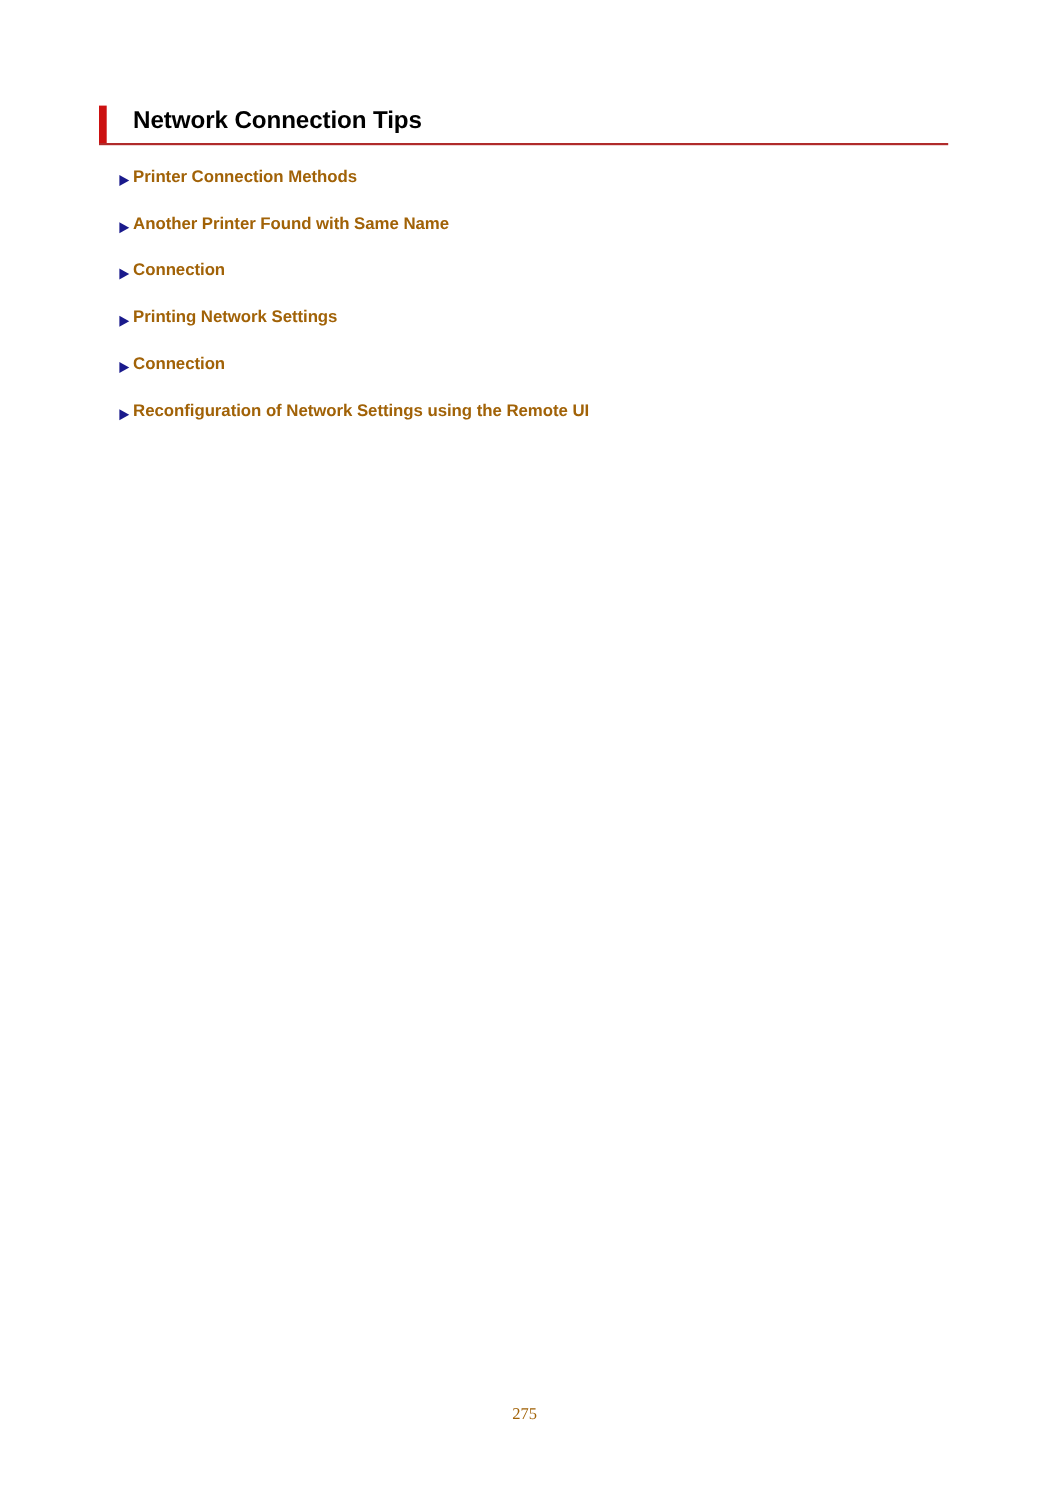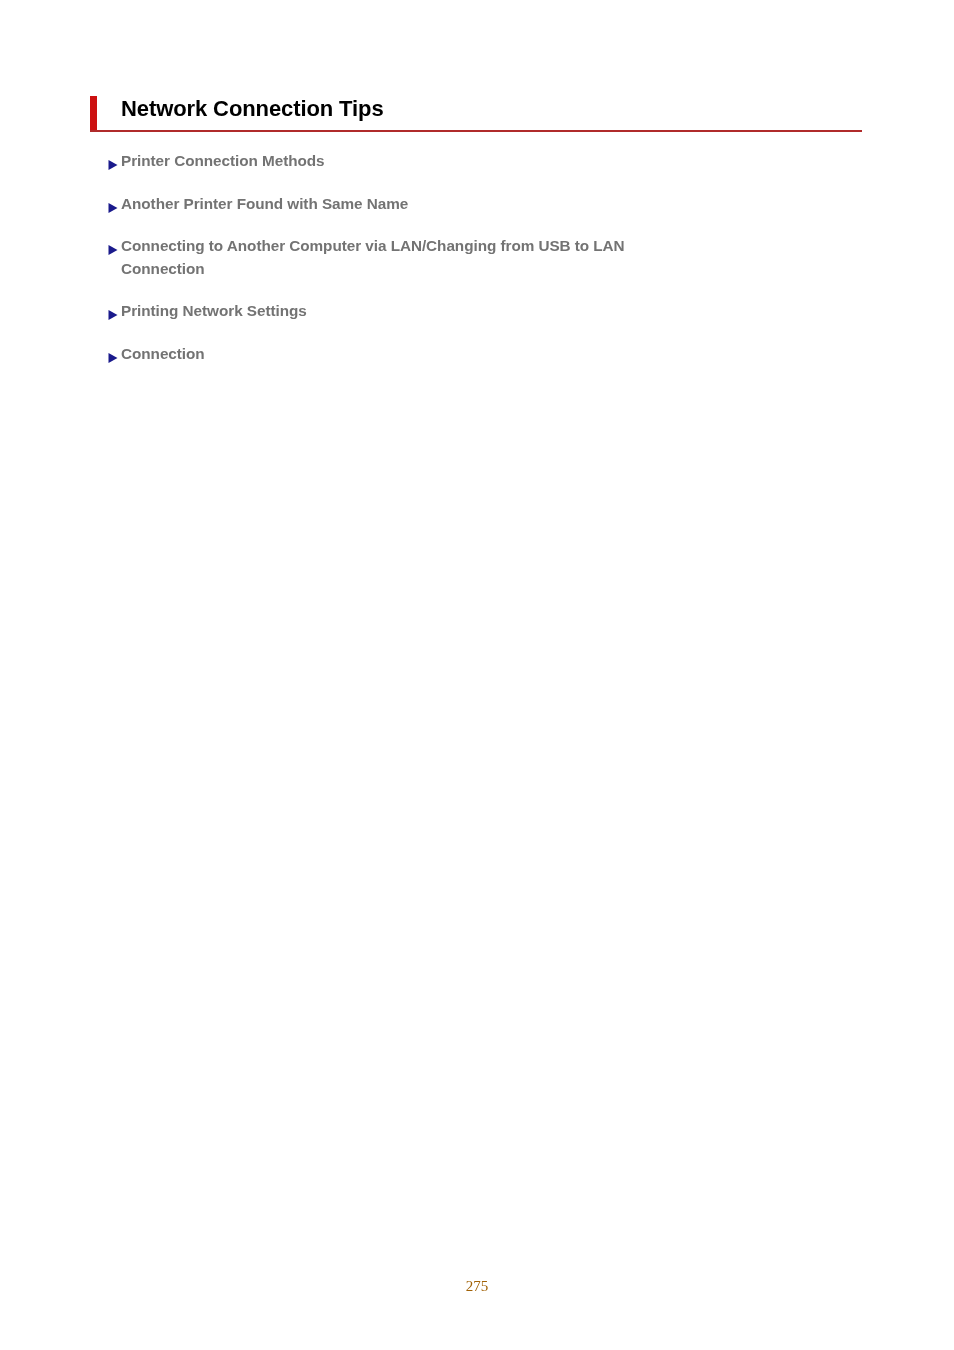--- a/index.html
+++ b/index.html
@@ -68,21 +68,21 @@
     left: 107px;
     top: 150px;
     width: 760px;
   }
   .link-item {
     position: relative;
     padding-left: 14px;
     margin-bottom: 20px;
     font-size: 15.3px;
     font-weight: bold;
-    color: #737373;
+    color: #a16207;
     line-height: 22.5px;
     letter-spacing: -0.05px;
   }
   .link-item:last-child {
     margin-bottom: 0;
   }
   .arrow-icon {
     position: absolute;
     left: 0px;
     top: 5px;
@@ -145,21 +145,20 @@
       </span>
     </div>
 
     <div class="link-item">
       <span class="arrow-icon">
         <svg width="12" height="12" viewBox="0 0 12 12">
             <path d="M1.5 1 L10.5 6 L1.5 11 Z" fill="#1a1a8c"></path>
           </svg>
       </span>
       <span class="link-label">
-        <span>Connecting to Another Computer via LAN/Changing from USB to LAN</span>
         <span class="l2">Connection</span>
       </span>
     </div>
 
     <div class="link-item">
       <span class="arrow-icon">
         <svg width="12" height="12" viewBox="0 0 12 12">
             <path d="M1.5 1 L10.5 6 L1.5 11 Z" fill="#1a1a8c"></path>
           </svg>
       </span>
@@ -172,19 +171,29 @@
       <span class="arrow-icon">
         <svg width="12" height="12" viewBox="0 0 12 12">
             <path d="M1.5 1 L10.5 6 L1.5 11 Z" fill="#1a1a8c"></path>
           </svg>
       </span>
       <span class="link-label">
         <span class="l2">Connection</span>
       </span>
     </div>
 
+    <div class="link-item">
+      <span class="arrow-icon">
+        <svg width="12" height="12" viewBox="0 0 12 12">
+            <path d="M1.5 1 L10.5 6 L1.5 11 Z" fill="#1a1a8c"></path>
+          </svg>
+      </span>
+      <span class="link-label">
+        <span>Reconfiguration of Network Settings using the Remote UI</span>
+      </span>
+    </div>
 
 
   </div>
 
   <div class="page-number">275</div>
 
 </div>
 
 </body></html>

